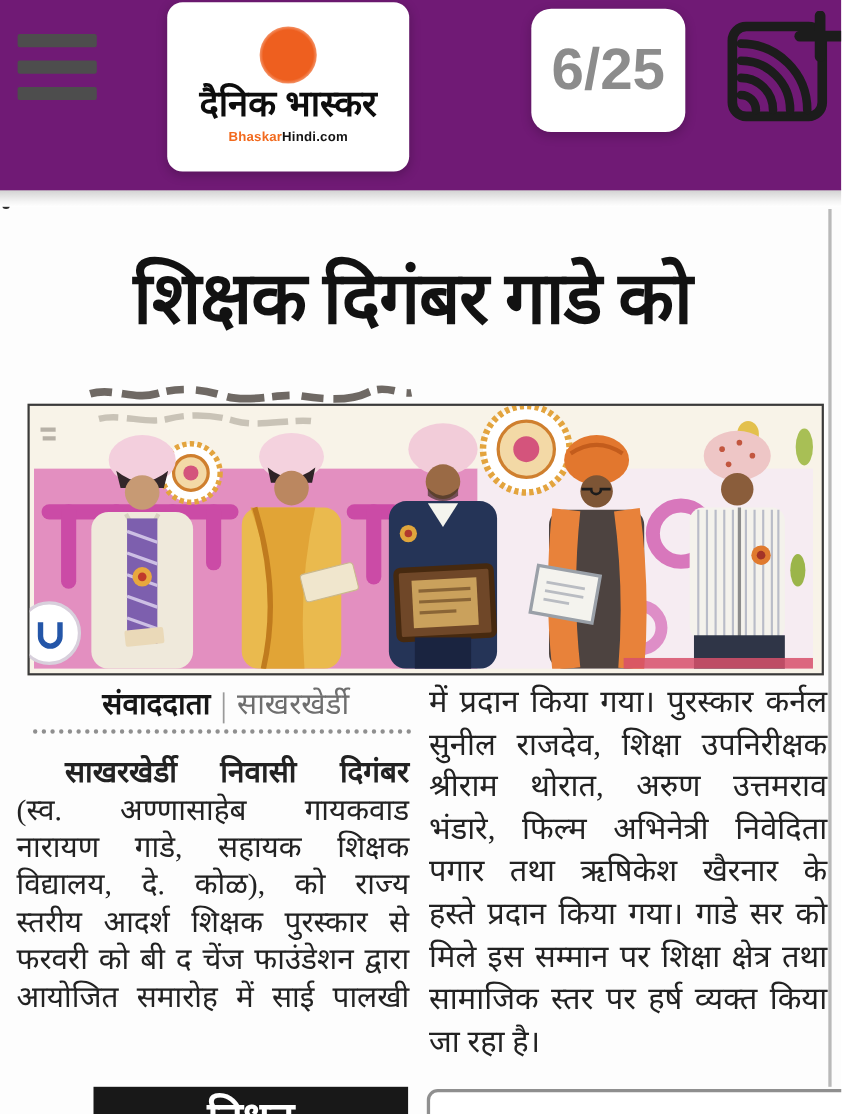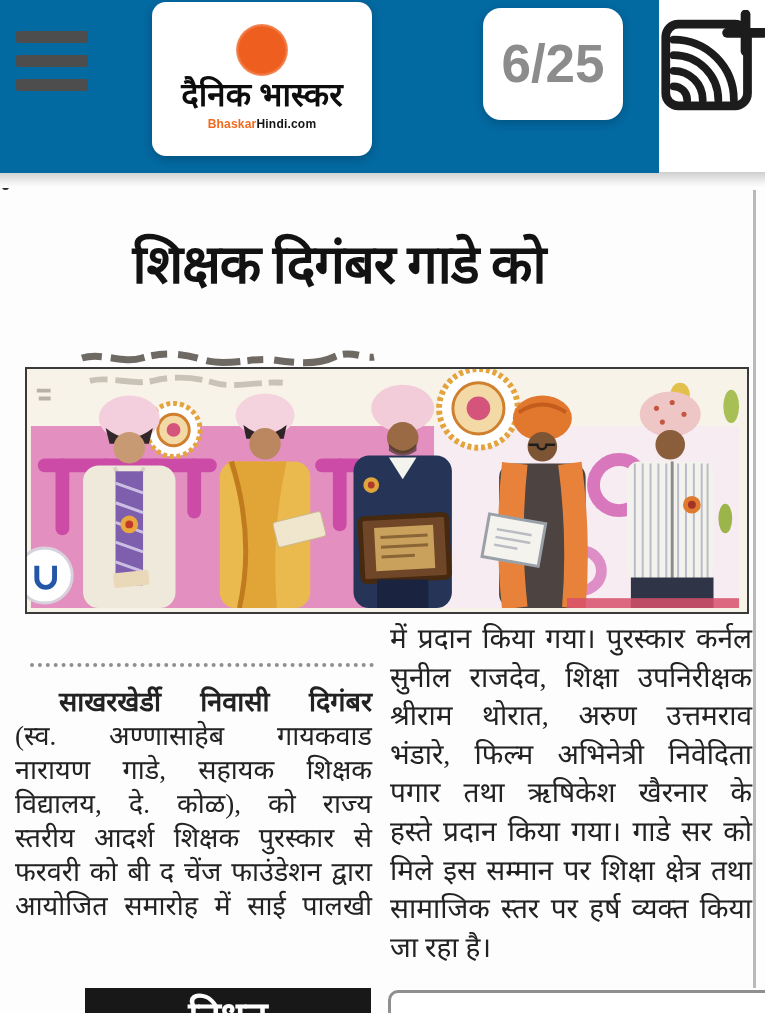--- a/index.html
+++ b/index.html
@@ -1,20 +1,20 @@
 <!DOCTYPE html>
 <html><head>
 <meta charset="utf-8">
 <style>
   html,body{margin:0;padding:0;background:#ffffff;}
   .screen{position:relative;width:765px;height:1013px;overflow:hidden;background:#ffffff;
           font-family:"Liberation Sans","DejaVu Sans",sans-serif;}
 
   
-  .app-header{position:absolute;left:0;top:0;width:659px;height:173px;background:#0369a1;z-index:5;}
+  .app-header{position:absolute;left:0;top:0;width:765px;height:173px;background:#701a75;z-index:5;}
   .menu-btn{position:absolute;left:16px;top:31px;width:78px;height:66px;border:none;background:transparent;padding:0;cursor:pointer;}
   .menu-btn span{display:block;width:72px;height:12px;background:#4d4d4d;border-radius:2px;margin:0 0 12px 0;}
   .logo-card{position:absolute;left:152px;top:2px;width:220px;height:154px;background:#ffffff;border-radius:14px;
              box-shadow:0 3px 10px rgba(0,0,0,0.22);text-align:center;cursor:pointer;}
   .logo-sun{display:block;width:52px;height:52px;border-radius:50%;margin:22px auto 2px auto;
             background:radial-gradient(circle,#ee5f1f 62%,rgba(238,95,31,.55) 74%,rgba(238,95,31,0) 82%);}
   .logo-title{font-family:"Liberation Serif","DejaVu Serif",serif;font-weight:bold;font-size:33px;line-height:34px;color:#0d0d0d;}
   .logo-site{font-size:12px;font-weight:bold;line-height:24px;letter-spacing:.2px;}
   .logo-site .orange{color:#f26a1e;}
   .logo-site .black{color:#141414;}
@@ -23,21 +23,21 @@
   .page-chip span{display:block;line-height:112px;font-size:53px;font-weight:bold;color:#8c8c8c;}
   .expand-btn{position:absolute;left:658px;top:10px;width:107px;height:106px;border:none;background:transparent;padding:0;cursor:pointer;}
   .header-shadow{position:absolute;left:0;top:172px;width:765px;height:16px;
                  background:linear-gradient(#cfcfcf,#f4f4f4 70%,#ffffff);z-index:4;}
 
   
   .paper{position:absolute;left:0;top:186px;width:765px;height:827px;background:#fdfdfd;
          font-family:"Liberation Serif","DejaVu Serif",serif;color:#1c1c1c;}
   .stray-dot{position:absolute;left:2px;top:-3px;width:7px;height:7px;border-radius:50%;background:#2b2b2b;}
   .headline{position:absolute;left:0;top:2px;width:678px;text-align:center;font-weight:bold;color:#121212;
-            font-size:54px;line-height:82px;letter-spacing:-1px;}
+            font-size:66px;line-height:82px;letter-spacing:-1px;padding-left:36px;}
   .scribble-top{position:absolute;left:78px;top:163px;}
   .photo-frame{position:absolute;left:25px;top:181px;width:720px;height:243px;border:2px solid #3a3a3a;margin:0;background:#f8f3e8;}
   .byline{position:absolute;left:93px;top:434px;font-size:27px;white-space:nowrap;}
   .byline .lbl{font-weight:bold;color:#161616;}
   .byline .sep{color:#9a9a9a;font-weight:normal;font-size:31px;margin:0 9px;vertical-align:-2px;}
   .byline .loc{color:#6e6e6e;}
   .dotted-rule{position:absolute;left:30px;top:477px;width:344px;height:0;border-top:4px dotted #8f8f8f;}
   .col-left{position:absolute;left:15px;top:499px;width:357px;font-size:27px;color:#222;}
   .col-left .tline{height:34px;line-height:34px;}
   .col-right{position:absolute;left:390px;top:434px;width:362px;font-size:28px;color:#222;}
@@ -209,20 +209,23 @@
           <path d="M652 94 V 216" stroke="#8c8c8c" stroke-width="3"></path>
           <circle cx="672" cy="138" r="9" fill="#e07a2e"></circle>
             <circle cx="672" cy="138" r="4" fill="#a33327"></circle>
           <rect x="610" y="212" width="84" height="31" fill="#2f3547"></rect>
         </g>
 
         <rect x="545" y="233" width="175" height="10" fill="#d7506b" opacity="0.85"></rect>
       </svg>
     </figure>
 
+    <div class="byline">
+      <span class="lbl">संवाददाता</span><span class="sep">|</span><span class="loc">साखरखेर्डी</span>
+    </div>
 
     <div class="dotted-rule"></div>
 
     <div class="col-left">
       <div class="tline jl first">साखरखेर्डी निवासी दिगंबर</div>
       <div class="tline jl">(स्व. अण्णासाहेब गायकवाड</div>
       <div class="tline jl">नारायण गाडे, सहायक शिक्षक</div>
       <div class="tline jl">विद्यालय, दे. कोळ), को राज्य</div>
       <div class="tline jl">स्तरीय आदर्श शिक्षक पुरस्कार से</div>
       <div class="tline jl">फरवरी को बी द चेंज फाउंडेशन द्वारा</div>

